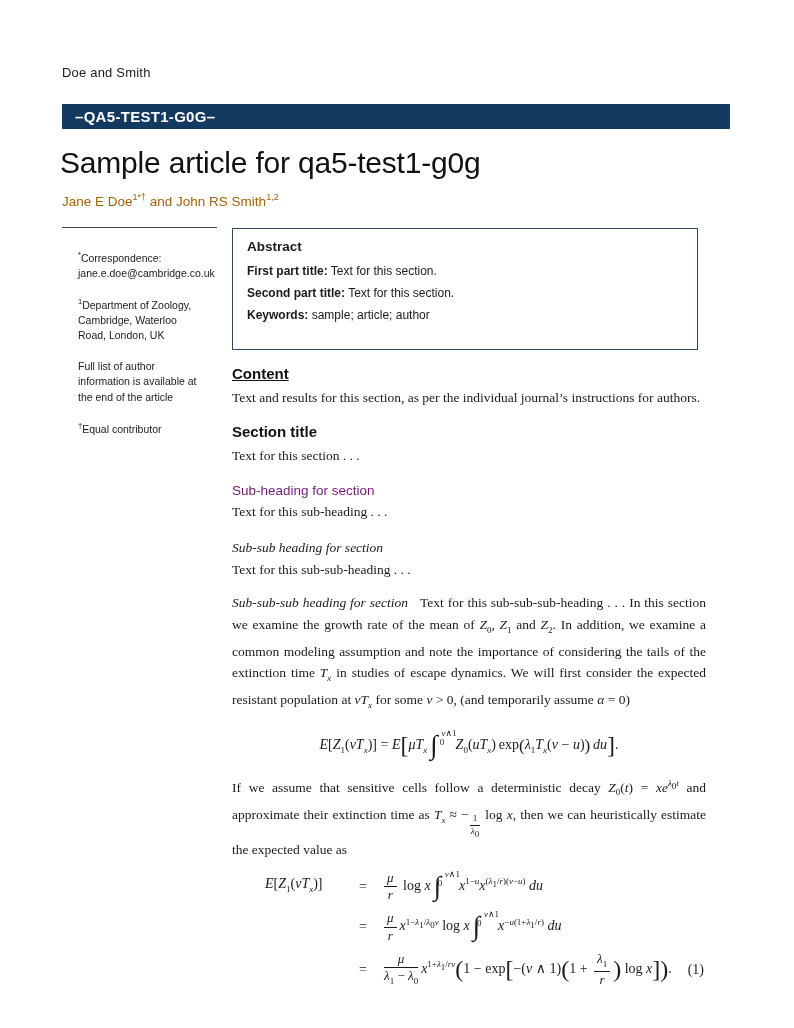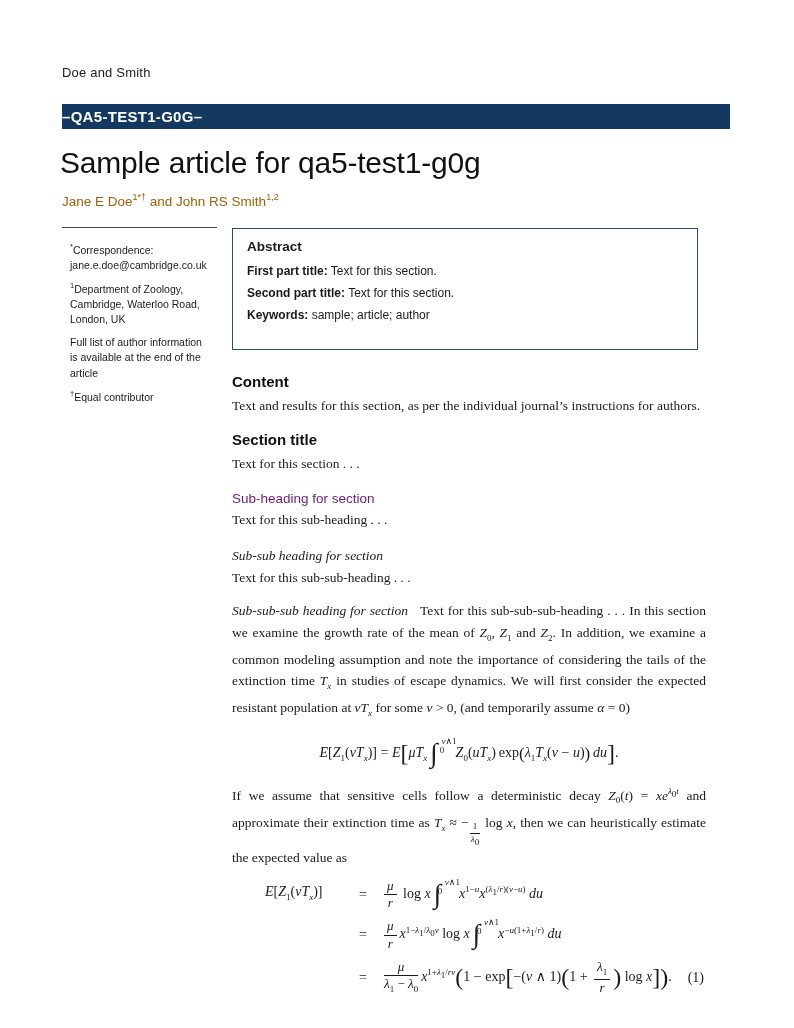--- a/index.html
+++ b/index.html
@@ -7,37 +7,37 @@
     position:relative; width:794px; height:1028px; background:#ffffff;
     font-family:"Liberation Sans", sans-serif; color:#1a1a1a; overflow:hidden;
   }
   .running-header {
     position:absolute; left:62px; top:40px;
     font-size:13px; color:#1a1a1a; letter-spacing:0.2px;margin-top:25px;
   }
   .banner {
     position:absolute; left:62px; top:104px; width:668px; height:25px;
     background:#133960; color:#ffffff; box-sizing:border-box;
-    font-size:15px; font-weight:bold; line-height:25px; padding-left:0;
+    font-size:15px; font-weight:bold; line-height:25px; padding-left:13px;
     letter-spacing:0.3px;
   }
   .article-title {
     position:absolute; left:60px; top:146px;
     font-size:30px; font-weight:normal; color:#111; letter-spacing:-0.2px;
   }
   .authors {
     position:absolute; left:62px; top:192px; font-size:13.5px; color:#a16207;
   }
   .authors sup { font-size:9px; }
   .sidenote {
     position:absolute; left:62px; top:227px; width:155px;
     border-top:1px solid #444; padding-top:6px;
     font-size:10.5px; line-height:1.45; color:#1a1a1a;
   }
-  .sidenote div { margin:8px; }
+  .sidenote div { margin:16px; }
   .sidenote sup { font-size:7.5px; }
   .abstract-box {
     position:absolute; left:232px; top:228px; width:466px; min-height:102px;
     box-sizing:border-box; border:1.5px solid #2e4a66; padding:10px 14px 19px;
   }
   .abstract-heading { font-size:13.5px; font-weight:bold; margin:0 0 10px; }
   .abstract-line { font-size:12px; margin:0 0 8px; }
   .abstract-line b { font-weight:bold; }
 
   .main {
@@ -50,21 +50,21 @@
     font-size:15px; line-height:18px; color:#111; margin:0 0 4px;
   }
   .h-sans-sub {
     font-family:"Liberation Sans", sans-serif; font-weight:normal;
     font-size:13.5px; line-height:17px; color:#701a75; margin:0 0 2px;
   }
   .h-serif-it {
     font-style:italic; font-size:13.5px; line-height:18px; margin:1px 0 2px;
   }
   .body-p { margin:0; text-align:justify; }
-  .mt5{margin-top:13px;} .mt14{margin-top:14px;} .mt16{margin-top:16px;}
+  .mt5{margin-top:5px;text-decoration:underline;} .mt14{margin-top:14px;} .mt16{margin-top:16px;}
   .mt12{margin-top:12px;}
   .run-in { font-style:italic; }
   .run-gap { display:inline-block; width:12px; }
 
   
   .math { font-family:"Liberation Serif", serif; }
   .eq-display { text-align:center; font-size:14px; margin:14px 0 12px; }
   .int { font-size:27px; font-weight:normal; vertical-align:-5px; line-height:0; }
   .lims {
     display:inline-flex; flex-direction:column; justify-content:flex-start;

